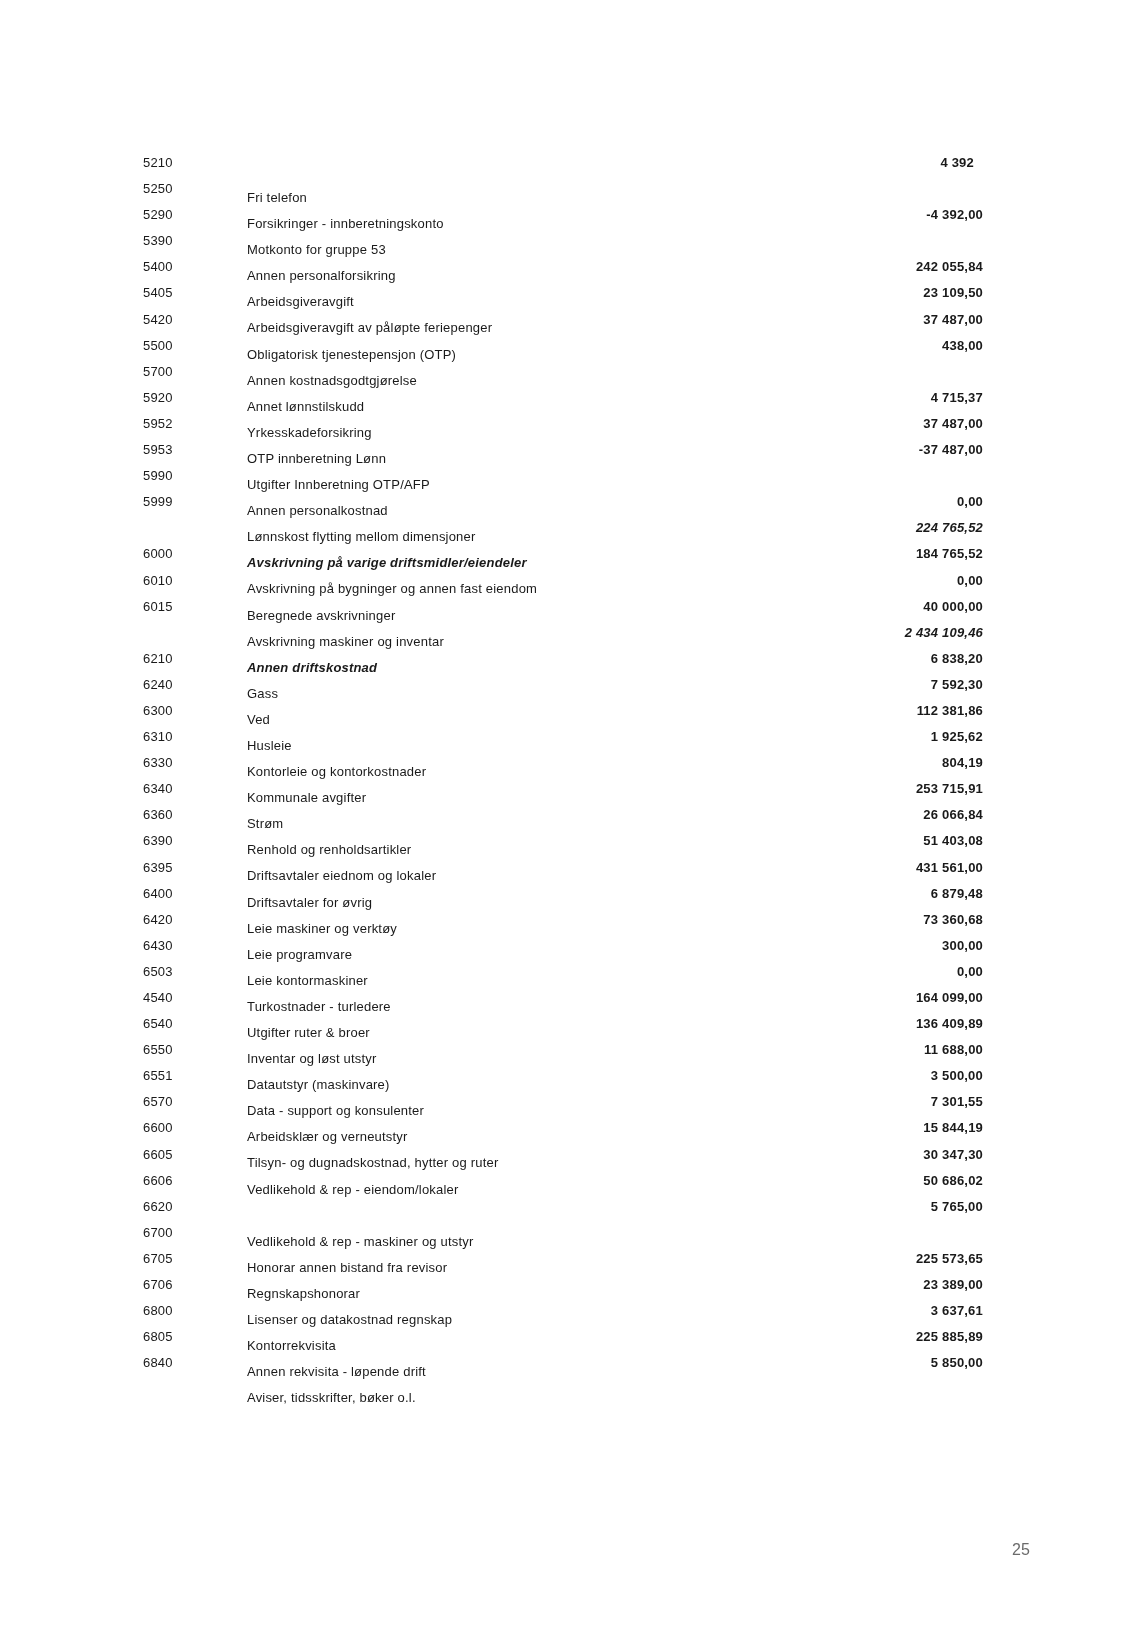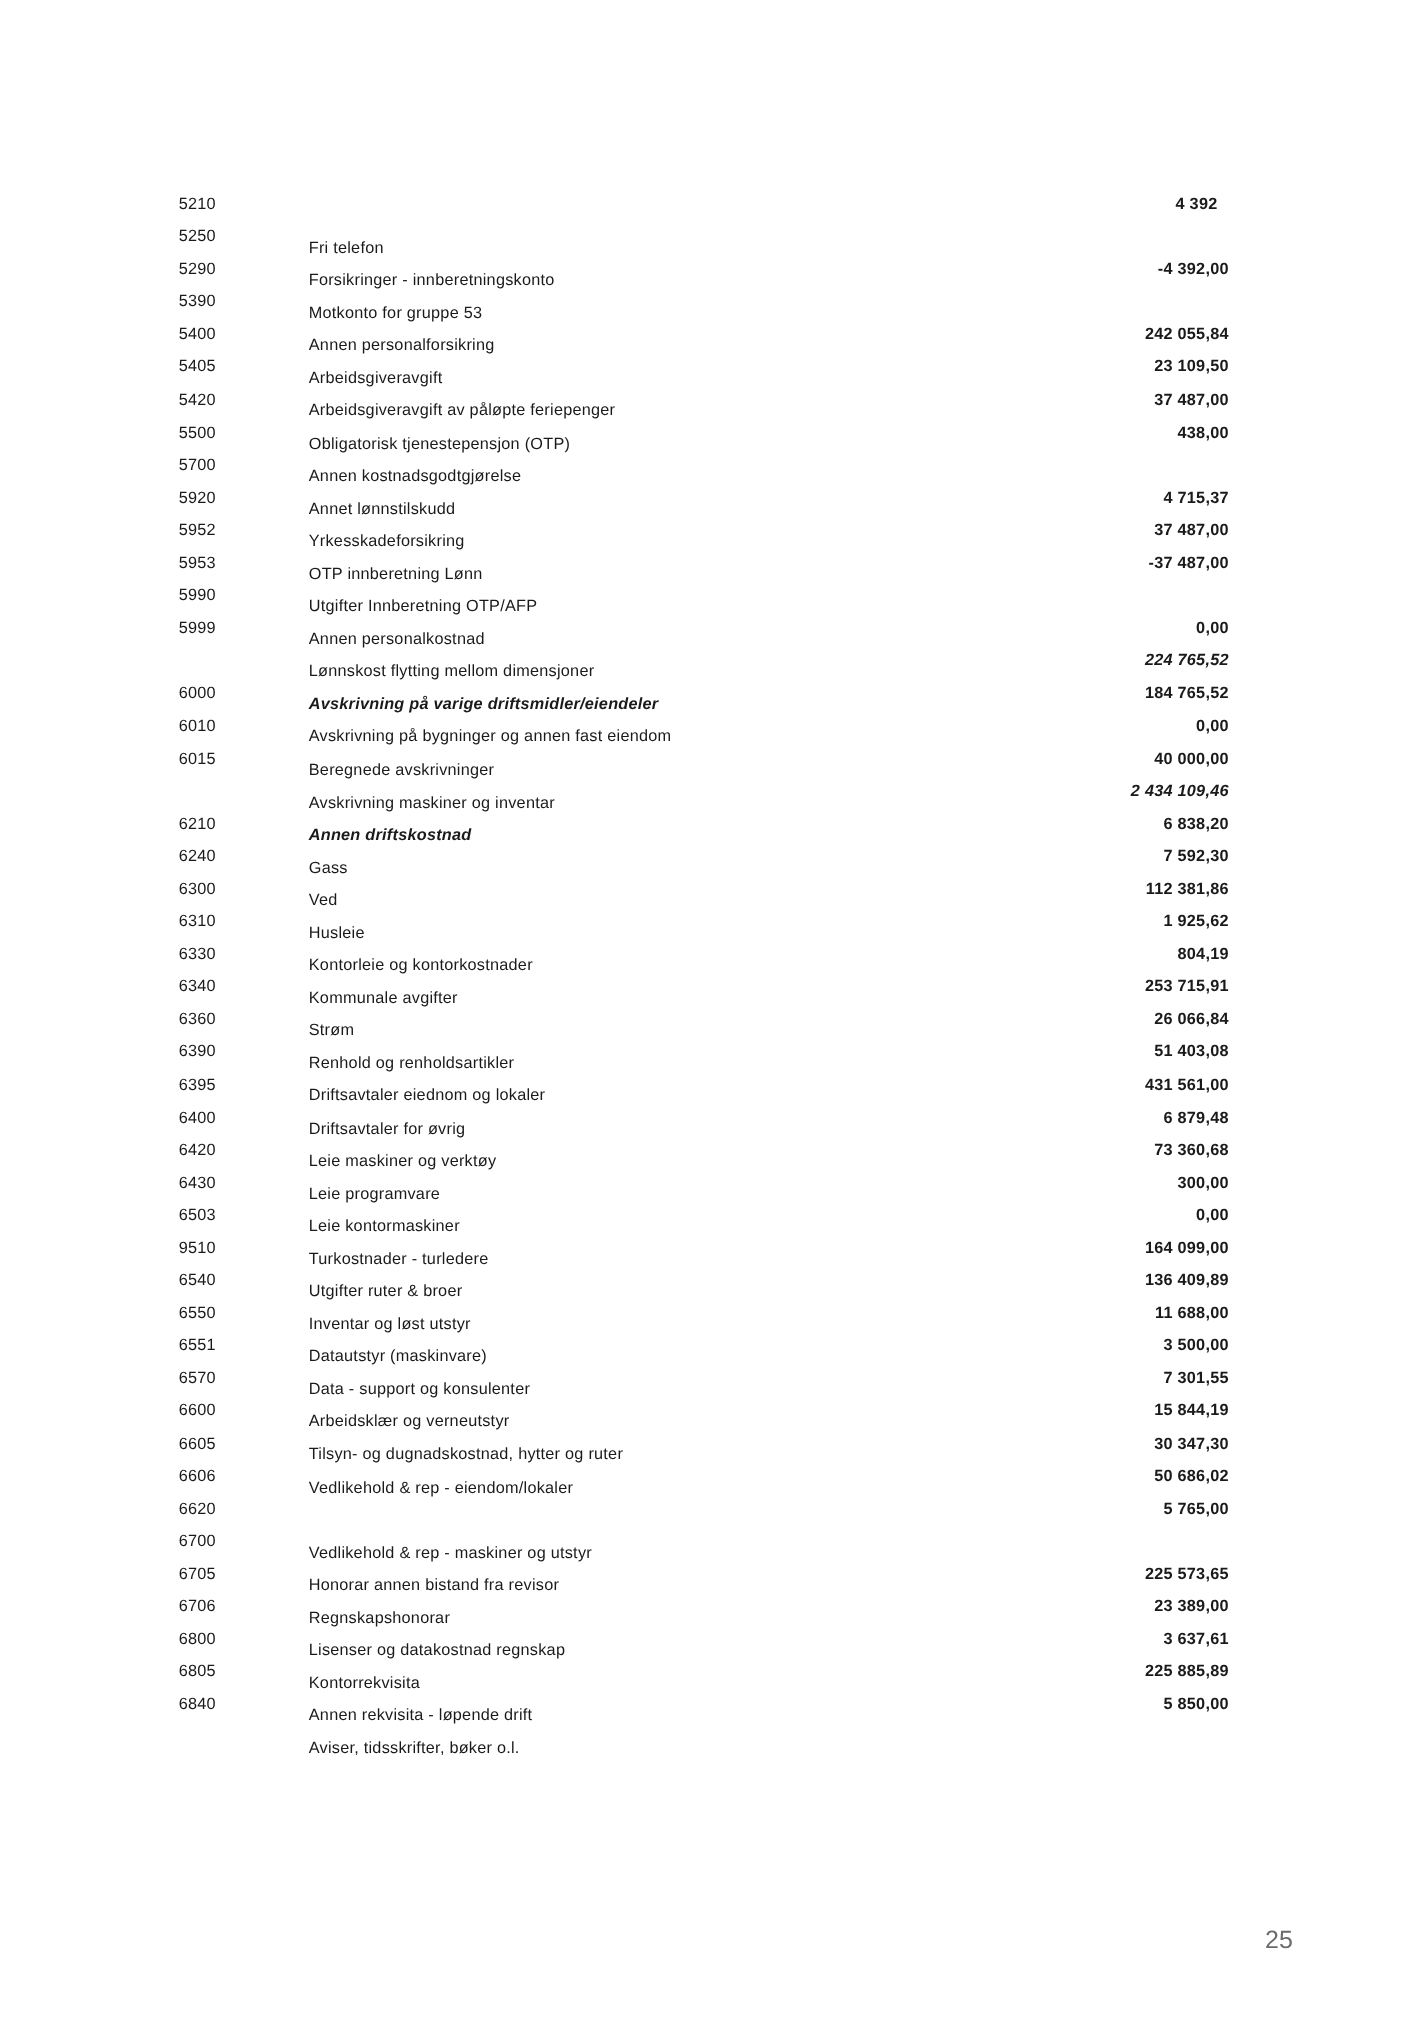--- a/index.html
+++ b/index.html
@@ -62,21 +62,21 @@
       font-weight: bold;
       font-style: italic;
     }
     .row .amount.indent {
       right: 9px;
     }
     .page-number {
       position: absolute;
       left: 1012px;
       top: 1541px;
-      font-size: 20px;
+      font-size: 16px;
       color: #6b6b6b;
     }
   </style>
 </head>
 <body>
 
 <div class="page">
   <div class="ledger" id="ledger">
       <div class="row">
         <span class="code">5210</span>
@@ -232,21 +232,21 @@
         <span class="code">6430</span>
         <span class="desc">Leie kontormaskiner</span>
         <span class="amount">300,00</span>
       </div>
       <div class="row">
         <span class="code">6503</span>
         <span class="desc">Turkostnader - turledere</span>
         <span class="amount">0,00</span>
       </div>
       <div class="row">
-        <span class="code">9510</span>
+        <span class="code">4540</span>
         <span class="desc">Utgifter ruter &amp; broer</span>
         <span class="amount">164 099,00</span>
       </div>
       <div class="row">
         <span class="code">6540</span>
         <span class="desc">Inventar og løst utstyr</span>
         <span class="amount">136 409,89</span>
       </div>
       <div class="row">
         <span class="code">6550</span>

